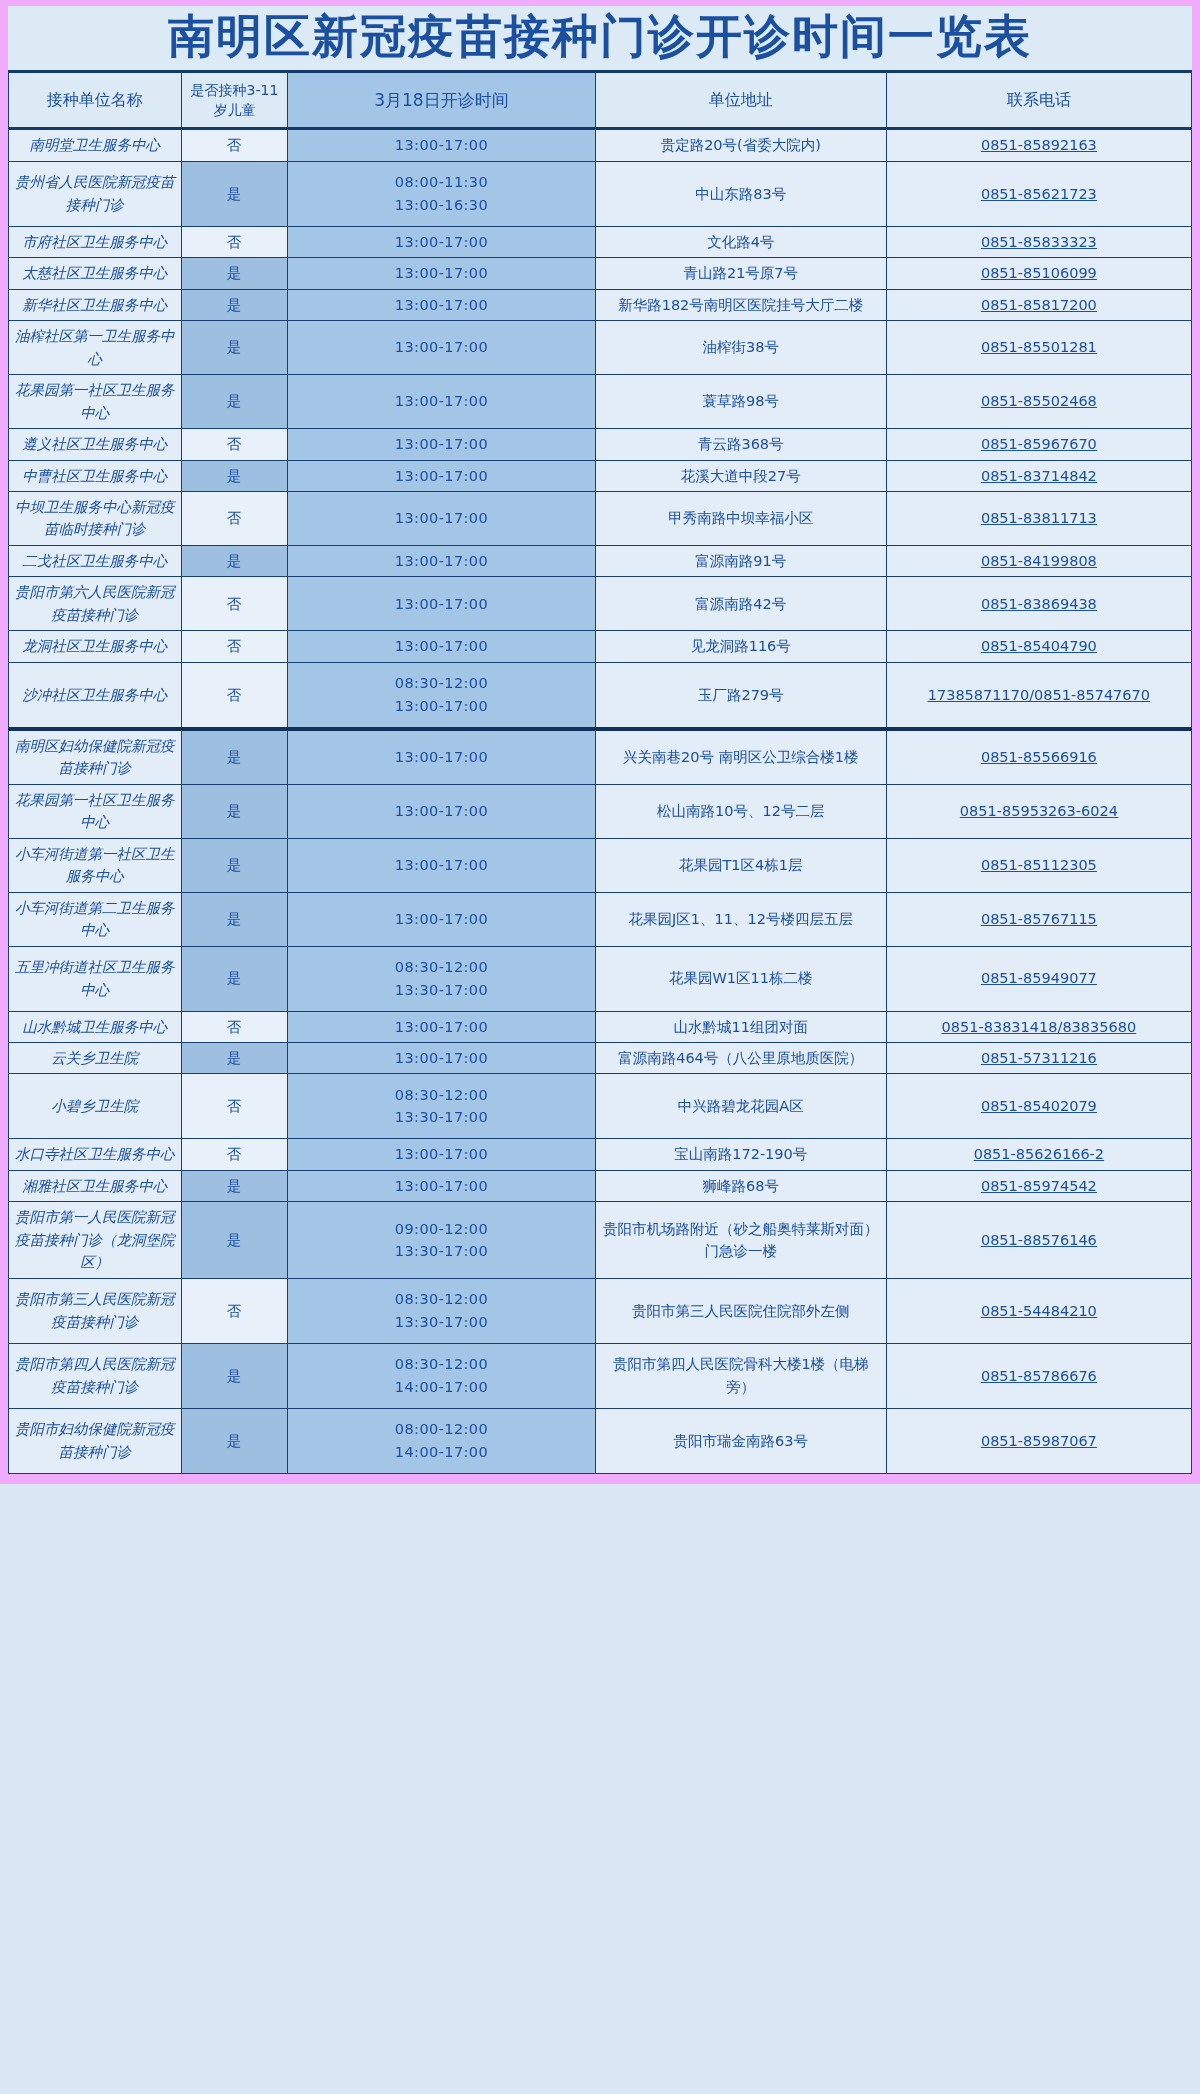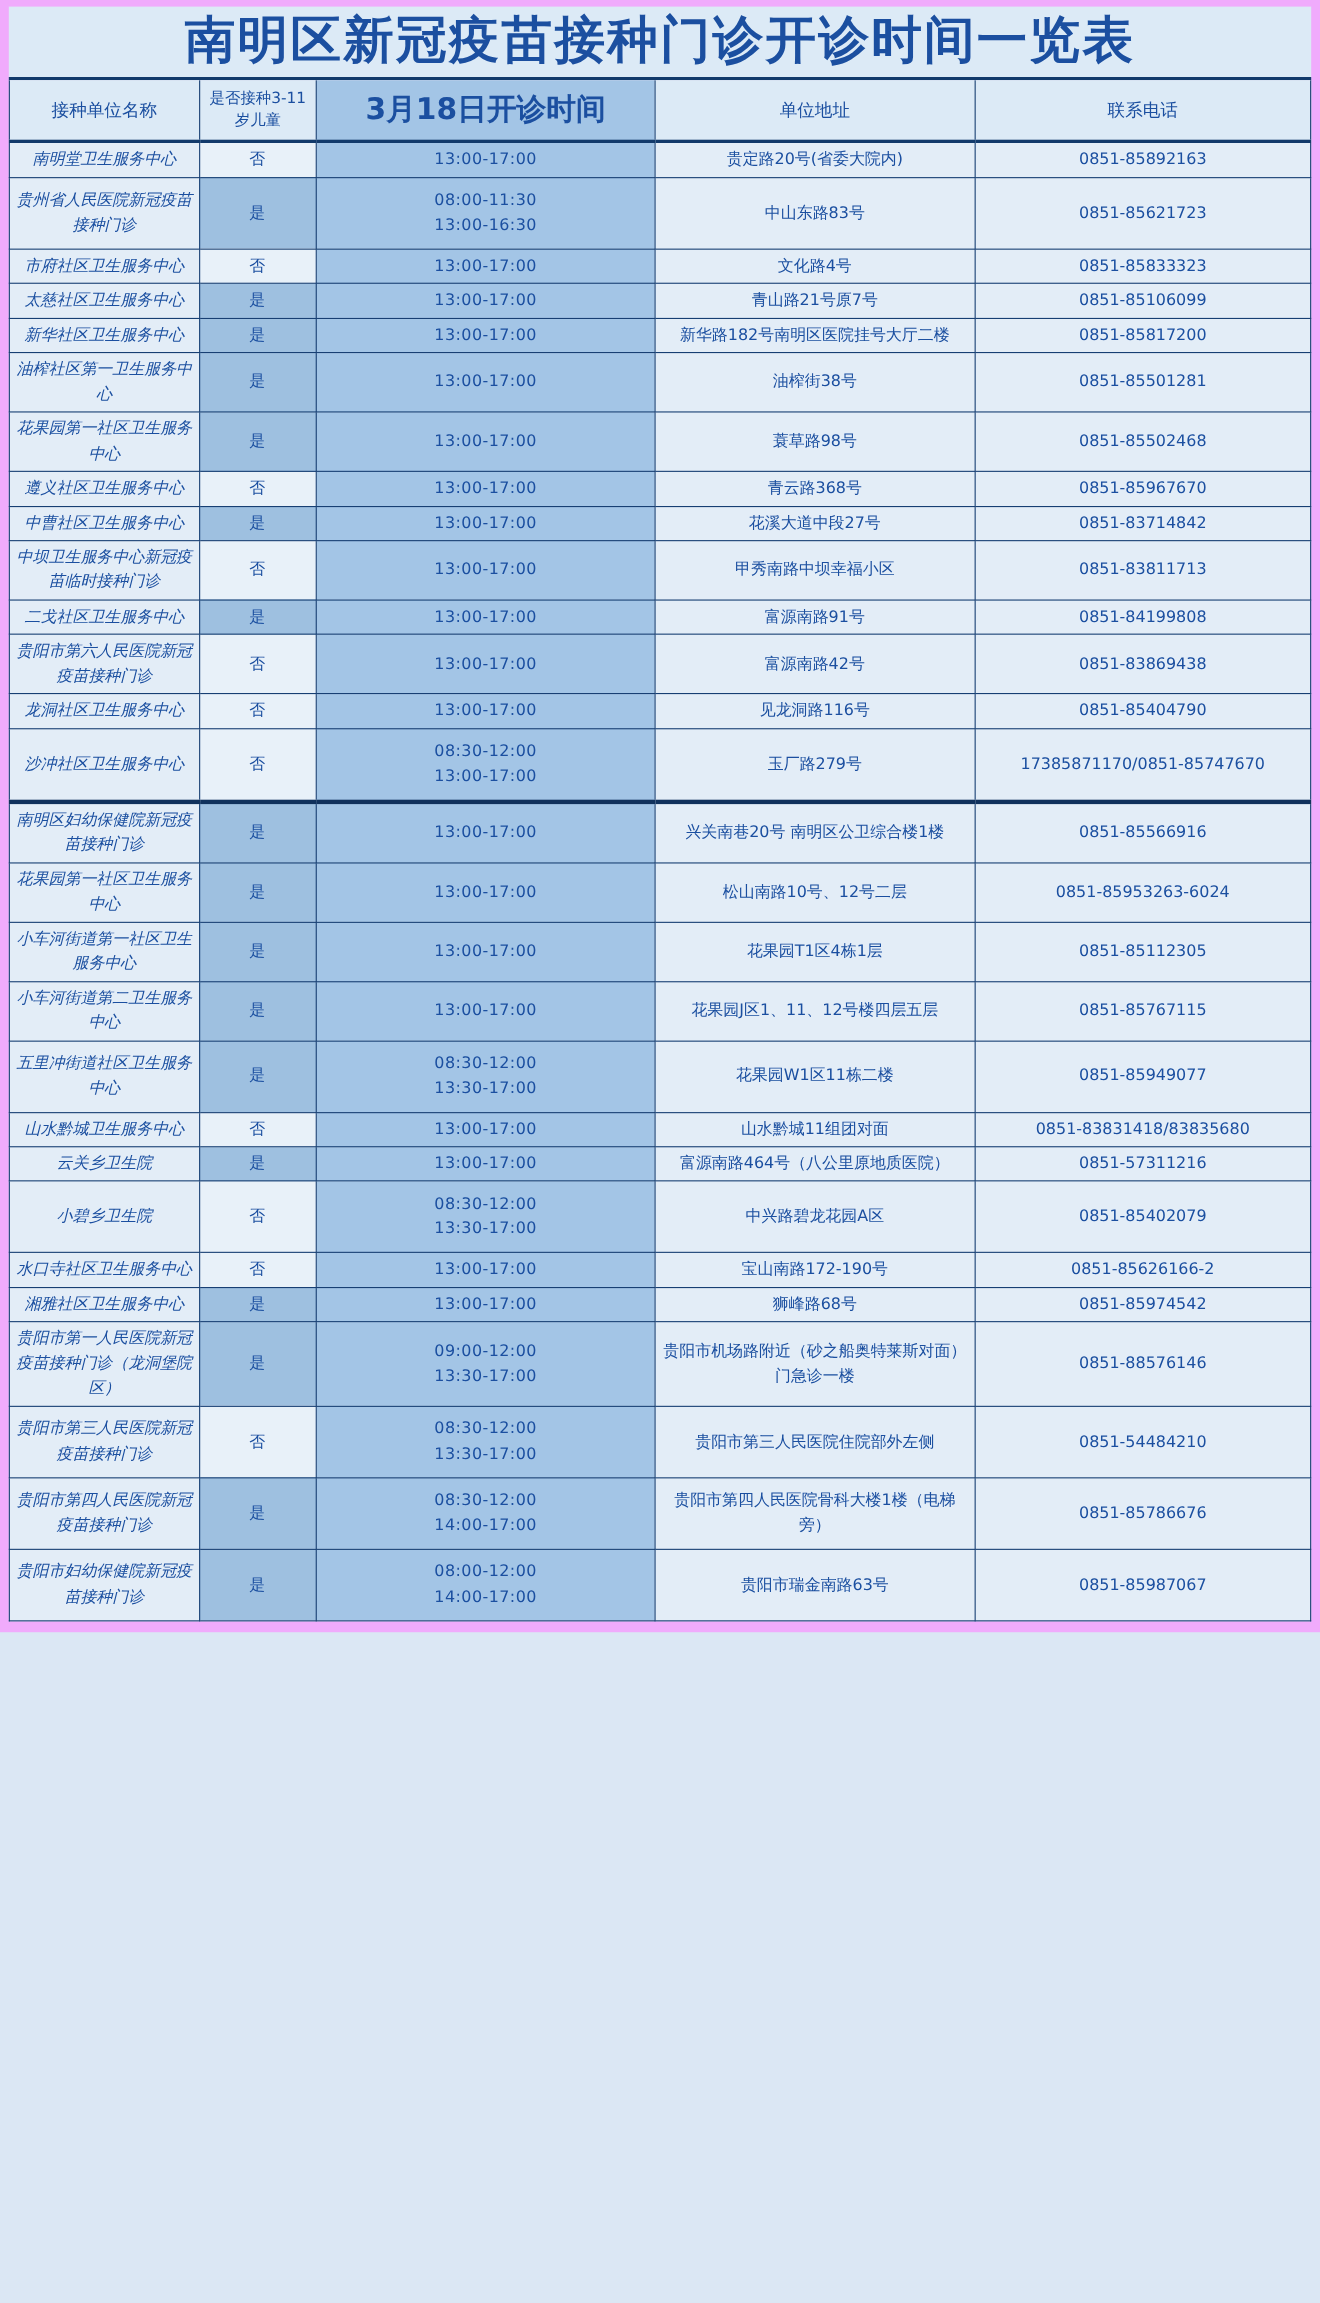--- a/index.html
+++ b/index.html
@@ -58,22 +58,21 @@
   tr.hdr td{
     background:#dceaf6;
     font-size:16px;
     height:46px;
     border-bottom:3px solid #123a6b;
     border-top:none;
     margin-top:40px;
   }
   tr.hdr td.time-h{
     background:#a3c5e6;
-    font-size:27px;
-    font-weight:bold;
+    font-size:17px;
   }
   tr.hdr td.kid-h{
     font-size:14px;
     line-height:1.45;
   }
   
   td.name{font-size:14px;line-height:1.6;font-style:italic;}
   td.kid{
     font-size:27px;
     font-weight:normal;
@@ -81,21 +80,21 @@
   }
   td.kid.yes{background:#9ec0e0;}
   td.kid.no{background:#e8f1f9;}
   td.time{
     background:#a3c5e6;
     font-size:20px;
     letter-spacing:0.4px;
     line-height:2.0;
   }
   td.addr{font-size:14px;line-height:1.6;}
-  td.tel{font-size:16px;line-height:1.6;}
+  td.tel{font-size:16px;line-height:1.6;text-decoration:underline;}
   td.time .tline{display:block;}
 
   
   tr.sec-end td{border-bottom:4px solid #10315c;}
 
   .row-tall td{height:56px;}
 </style>
 </head>
 <body>
 

